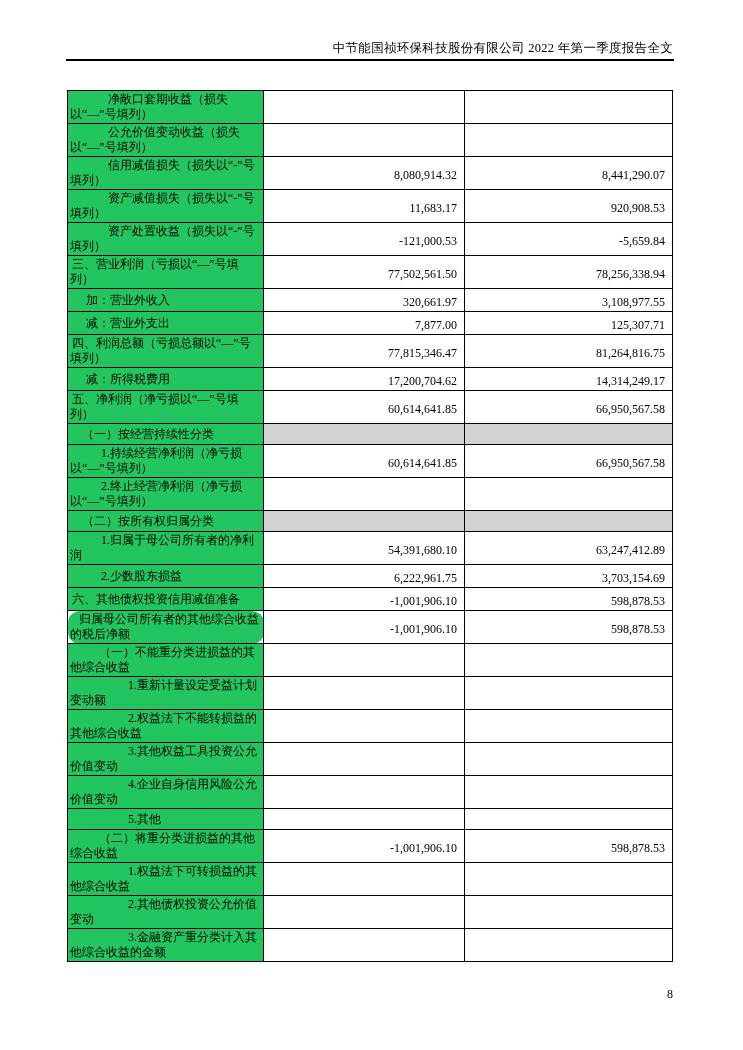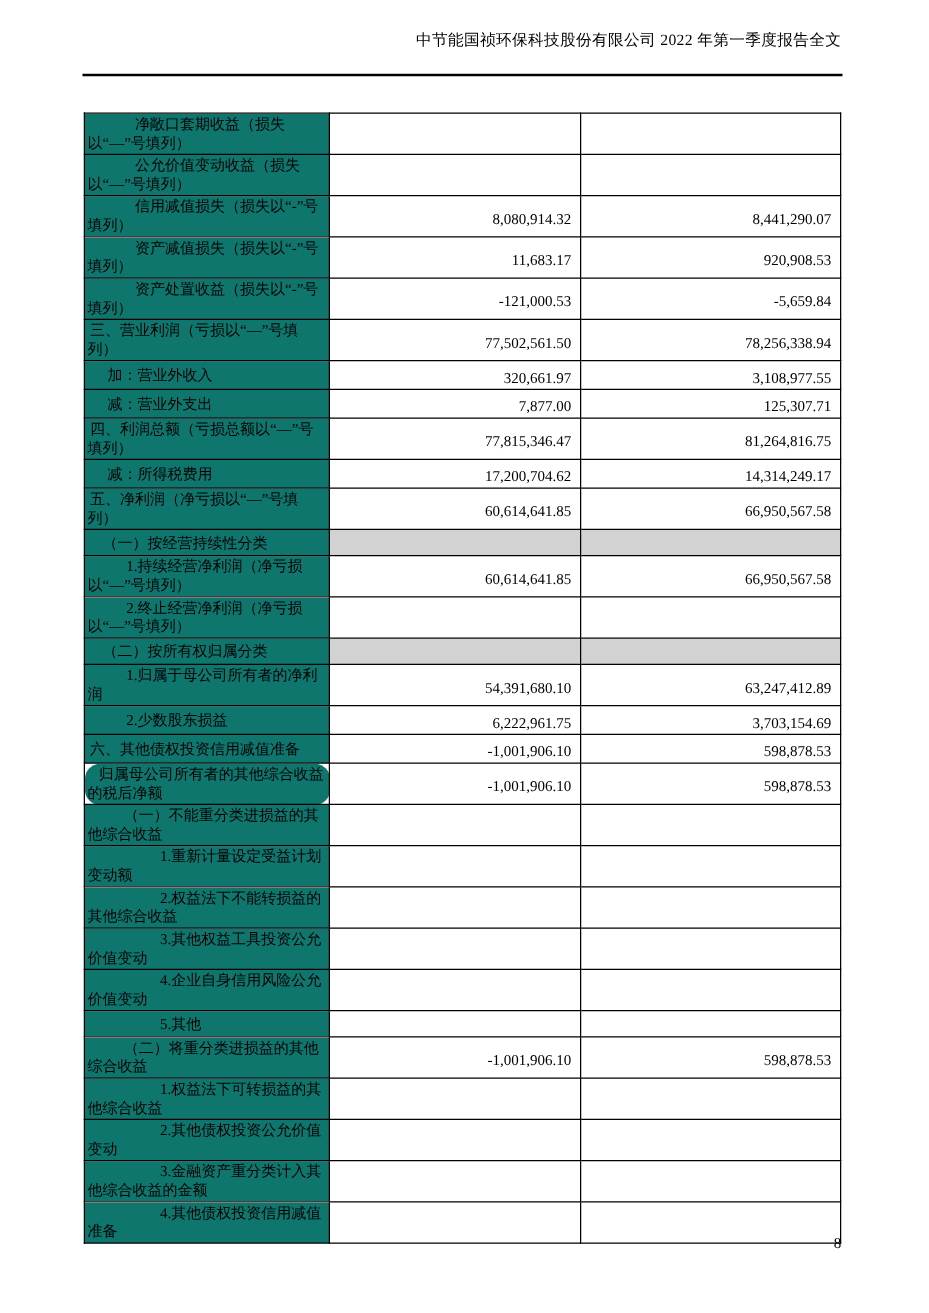--- a/index.html
+++ b/index.html
@@ -9,21 +9,21 @@
     width: 743px;
     height: 1050px;
     font-family: "Liberation Serif", "DejaVu Serif", serif;
     color: #000000;
     overflow: hidden;
   }
 
   
   .report-header {
     position: absolute;
-    top: 24px;
+    top: 40px;
     left: 67px;
     width: 606px;
     text-align: right;
     font-size: 12.5px;
     letter-spacing: 0.3px;
     white-space: nowrap;
   }
   .header-rule {
     position: absolute;
     top: 59px;
@@ -50,21 +50,21 @@
 
   table.statement td {
     border: 1px solid #000000;
     vertical-align: middle;
     overflow: hidden;
   }
   tr.r-single td { height: 21px; }
   tr.r-double td { height: 32px; }
 
   td.lbl {
-    background: #0f766e;
+    background: #22c55e;
     padding: 1px 3px 1px 2px;
     word-break: break-all;
   }
   td.val {
     background: #ffffff;
     text-align: right;
     padding: 6px 7px 1px 3px;
     font-variant-numeric: lining-nums;
   }
   tr.row-gray td.val { background: #d2d2d2; }
@@ -241,21 +241,16 @@
       <tr class="r-double">
         <td class="lbl ind-oci-item">2.其他债权投资公允价值变动</td>
         <td class="val"></td>
         <td class="val"></td>
       </tr>
       <tr class="r-double">
         <td class="lbl ind-oci-item">3.金融资产重分类计入其他综合收益的金额</td>
         <td class="val"></td>
         <td class="val"></td>
       </tr>
-      <tr class="r-double">
-        <td class="lbl ind-oci-item">4.其他债权投资信用减值准备</td>
-        <td class="val"></td>
-        <td class="val"></td>
-      </tr>
     </tbody>
 </table>
 
 <div class="page-number">8</div>
 
 </body></html>

